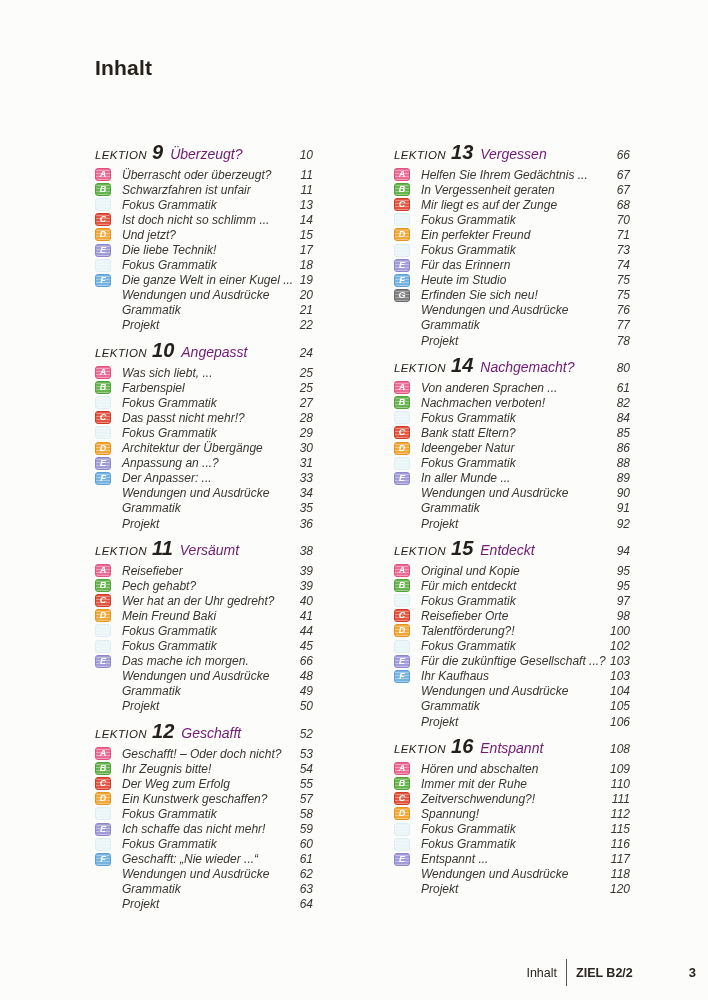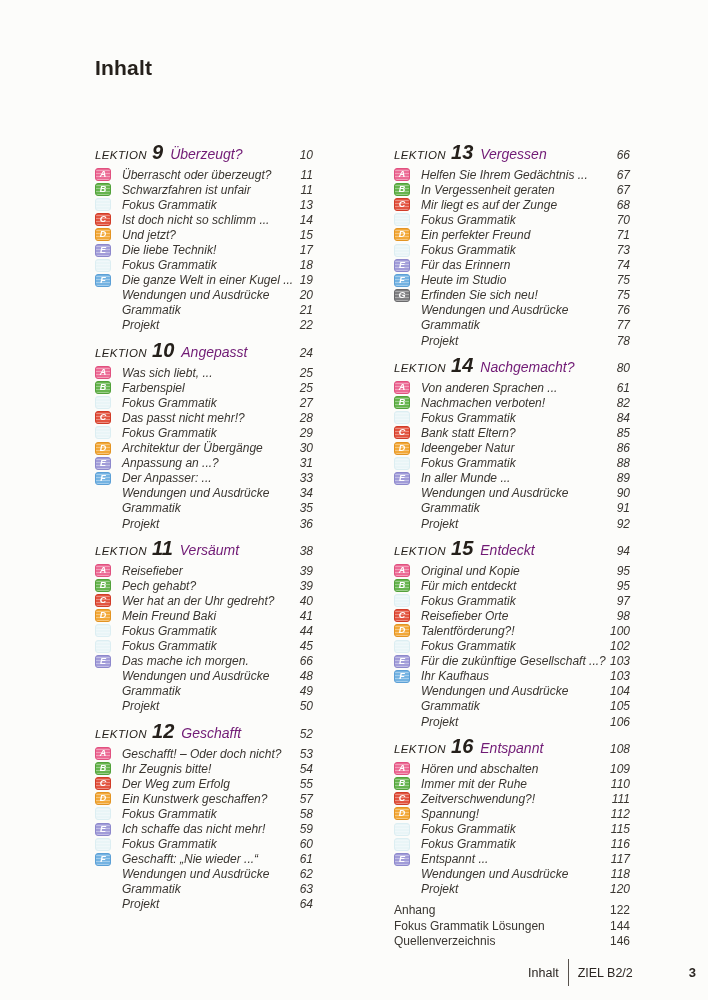--- a/index.html
+++ b/index.html
@@ -22,21 +22,21 @@
   .lesson{margin-bottom:6px;font-style:italic;}
   .lhead{display:flex;align-items:baseline;height:22px;margin-bottom:4px;color:#25201b;}
   .llabel{font-size:11.5px;letter-spacing:.4px;}
   .lnum{font-size:20px;font-weight:bold;margin-left:5px;}
   .ltitle{font-size:14px;margin-left:7px;color:#701a75;white-space:nowrap;}
   .lhead .num{font-size:12px;color:#3a3631;}
   .appendix{margin-top:6px;}
   .footer{position:absolute;right:12px;bottom:14px;display:flex;align-items:center;
         font-size:12.5px;color:#2b2622;}
   .fdiv{width:1px;height:27px;background:#57524d;margin:0 9px;}
-  .fbook{font-weight:normal;white-space:nowrap;}
+  .fbook{font-weight:bold;white-space:nowrap;}
   .fpage{font-weight:bold;margin-left:56px;font-size:13px;}
 </style>
 </head>
 <body>
 
 <div class="page">
   <h1 class="page-title">Inhalt</h1>
 
   <div class="front" id="front">
 
@@ -628,36 +628,20 @@
     <span class="num">118</span>
   </div>
 
   <div class="row item">
     <span class="badge hidden"></span>
     <span class="txt">Projekt</span>
     <span class="num">120</span>
   </div>
 </div>
   </section>
-</div>
-    <div class="appendix" id="appendix">
-  <div class="row simple">
-    <span class="txt">Anhang</span>
-    <span class="num">122</span>
-  </div>
-
-  <div class="row simple">
-    <span class="txt">Fokus Grammatik Lösungen</span>
-    <span class="num">144</span>
-  </div>
-
-  <div class="row simple">
-    <span class="txt">Quellenverzeichnis</span>
-    <span class="num">146</span>
-  </div>
 </div>
   </div>
 
   <div class="footer">
     <span>Inhalt</span>
     <span class="fdiv"></span>
     <span class="fbook">ZIEL B2/2</span>
     <span class="fpage">3</span>
   </div>
 </div>

